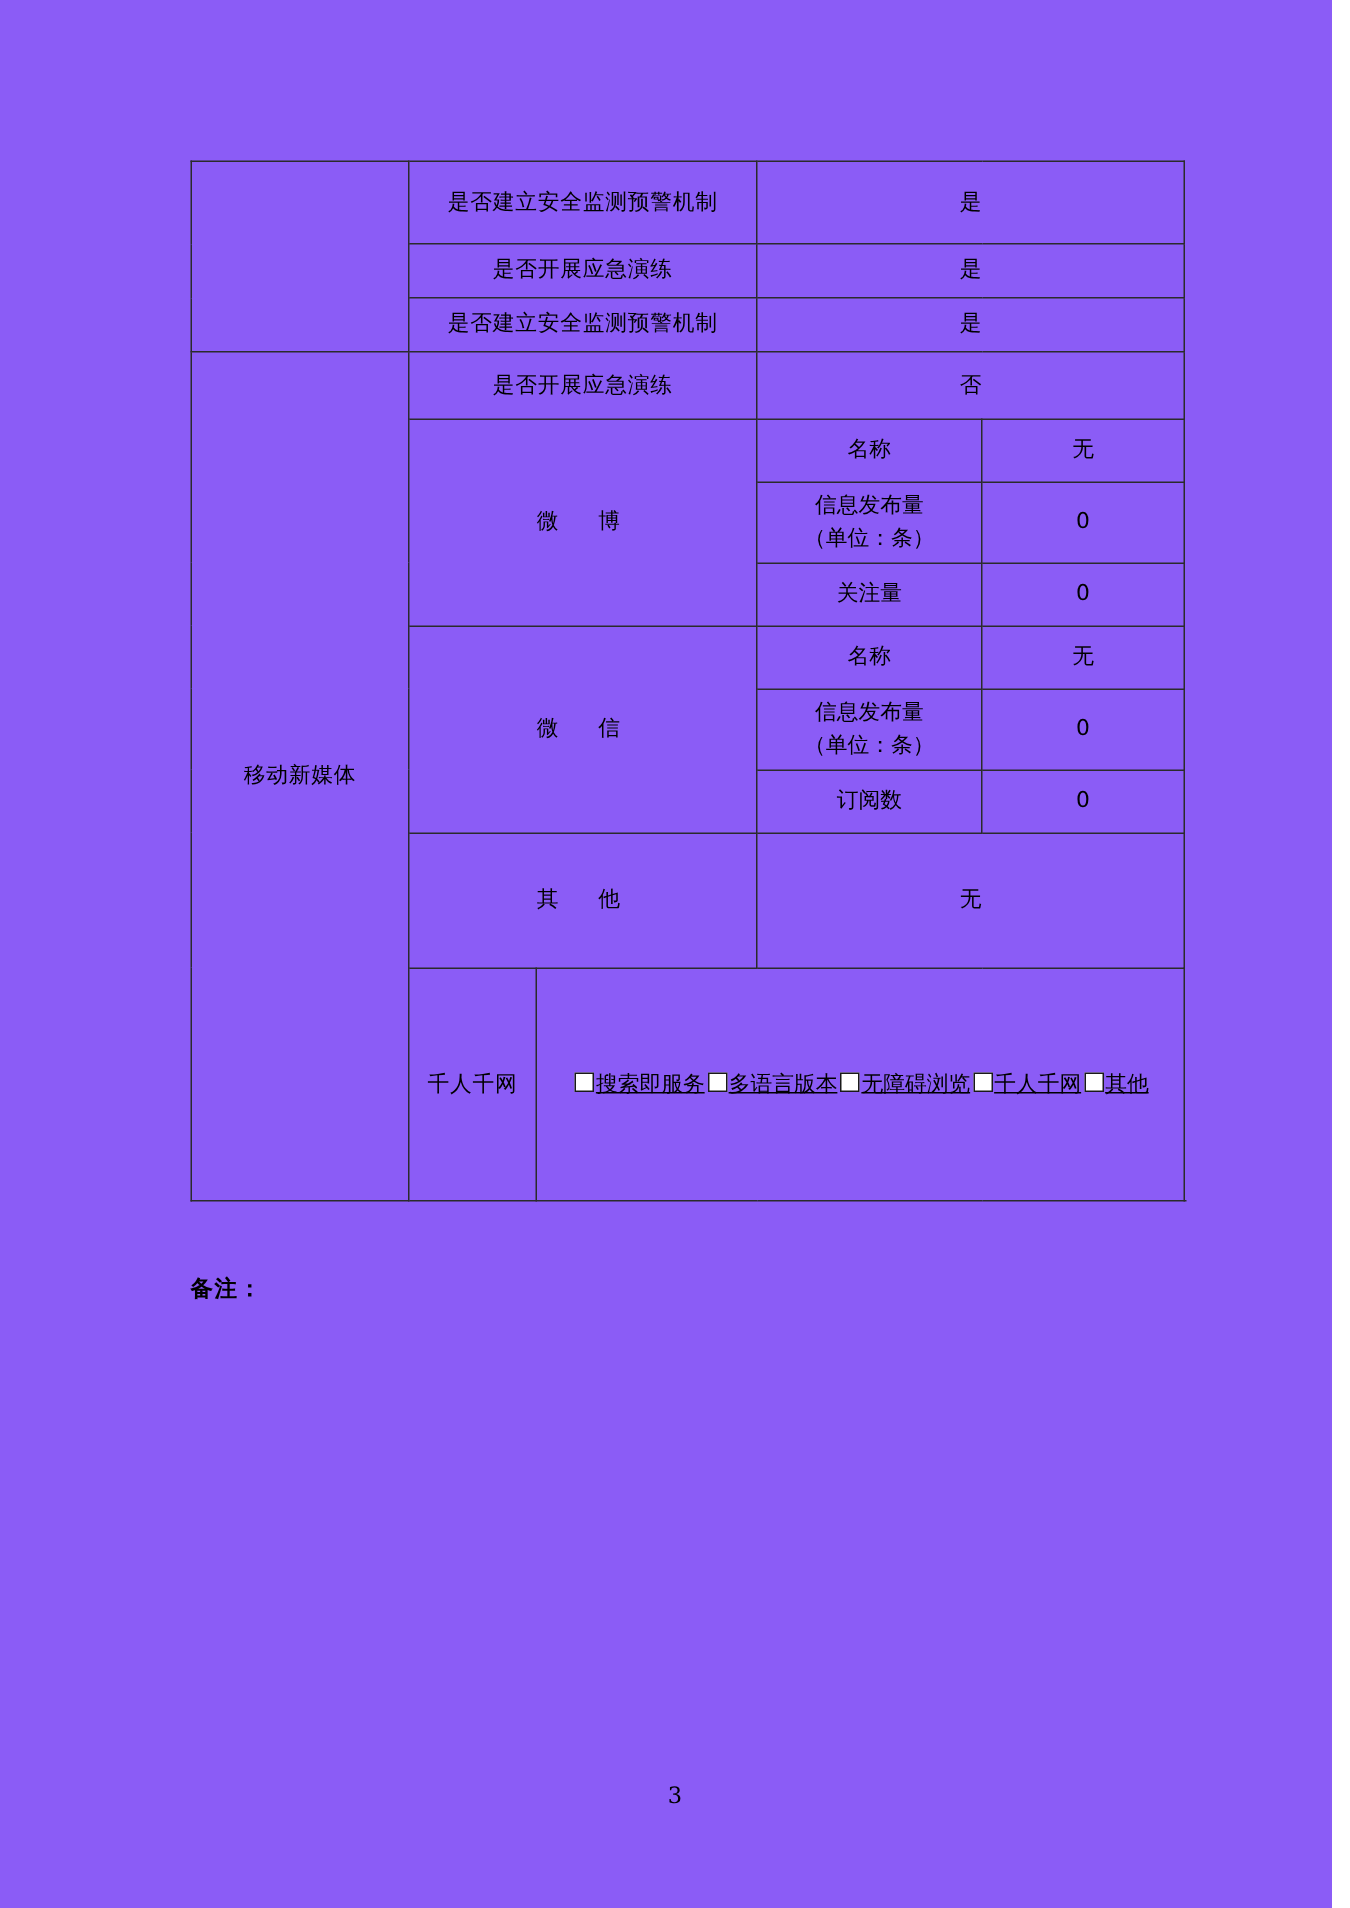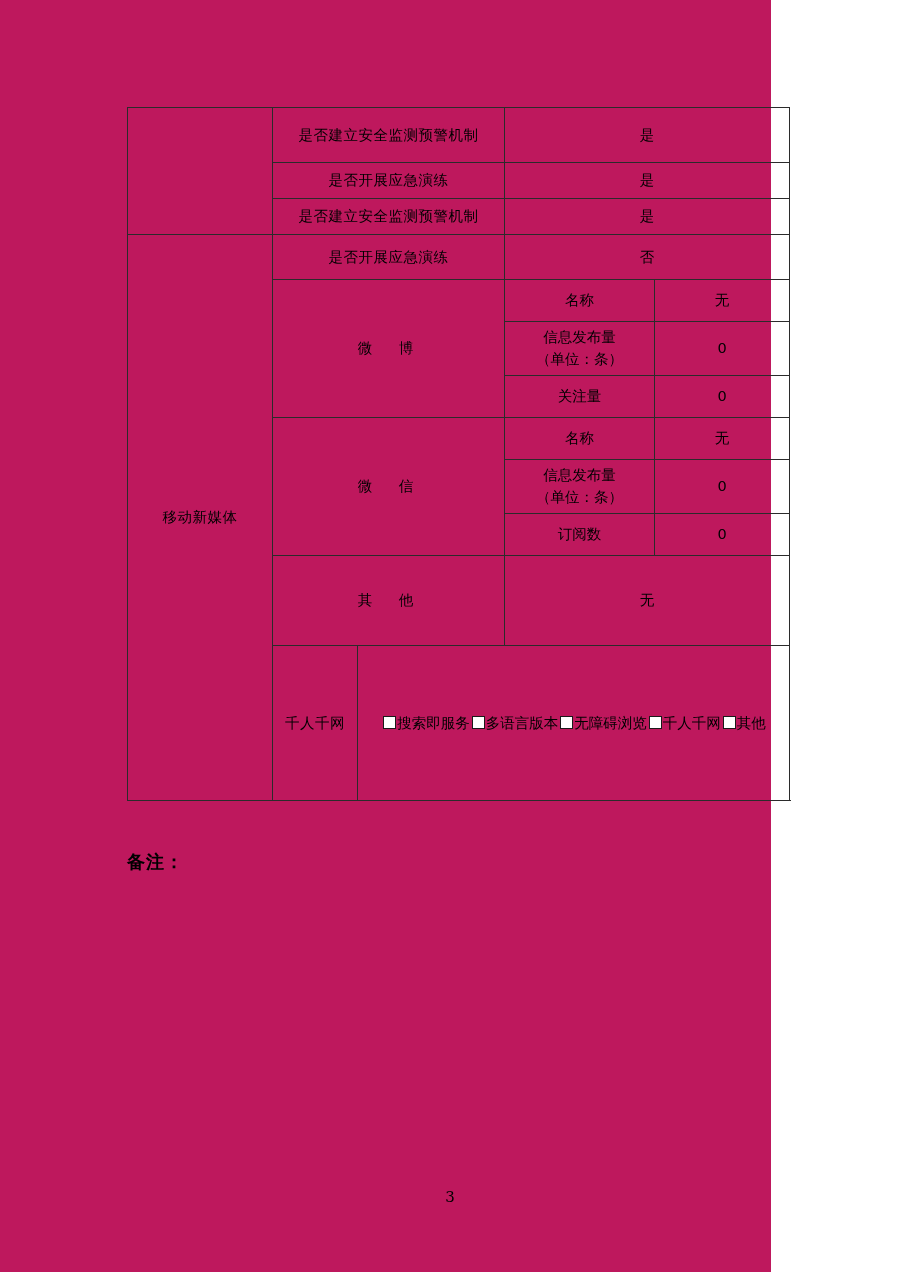--- a/index.html
+++ b/index.html
@@ -10,23 +10,23 @@
   body {
     width: 900px;
     height: 1272px;
     position: relative;
     font-family: "DejaVu Sans", "Liberation Sans", sans-serif;
     color: #000000;
   }
   .page {
     position: absolute;
     left: 0; top: 0;
-    width: 771px;
+    width: 888px;
     height: 1272px;
-    background: #be185d;
+    background: #8b5cf6;
   }
   .doc-table {
     position: absolute;
     left: 127px;
     top: 107px;
     width: 662px;
     border-collapse: collapse;
     table-layout: fixed;
   }
   .doc-table td {
@@ -52,20 +52,21 @@
     letter-spacing: 6px;
     padding-left: 6px;
   }
   .two-line {
     line-height: 1.45;
   }
   .innovation-cell {
     text-align: center;
     vertical-align: middle;
     padding: 0 10px;
+    text-decoration: underline;
   }
   .checkbox-line {
     display: block;
     white-space: nowrap;
     font-size: 14.5px;
   }
   .cb {
     display: inline-block;
     width: 11px;
     height: 11px;
@@ -75,21 +76,21 @@
     top: 1px;
     background: #fff;
   }
   .opt-label {
     margin-right: 0px;
   }
   .remark {
     position: absolute;
     left: 127px;
     top: 850px;
-    font-size: 18px;
+    font-size: 15px;
     font-weight: bold;
     letter-spacing: 1px;
     font-family: "DejaVu Sans", "Liberation Serif", serif;
   }
   .page-number {
     position: absolute;
     left: 0;
     width: 900px;
     top: 1188px;
     text-align: center;

